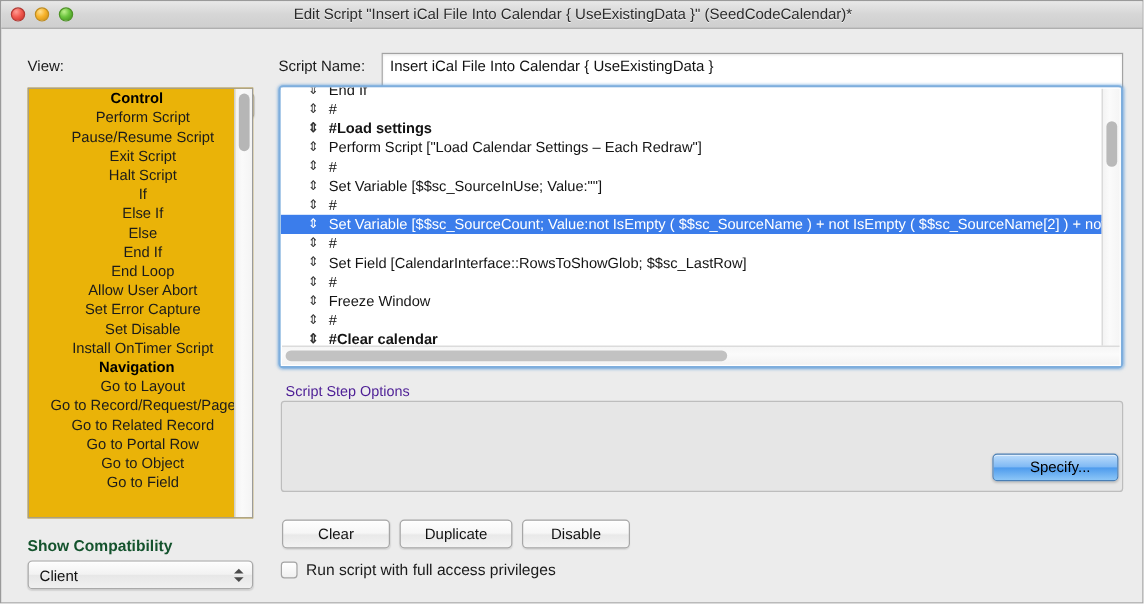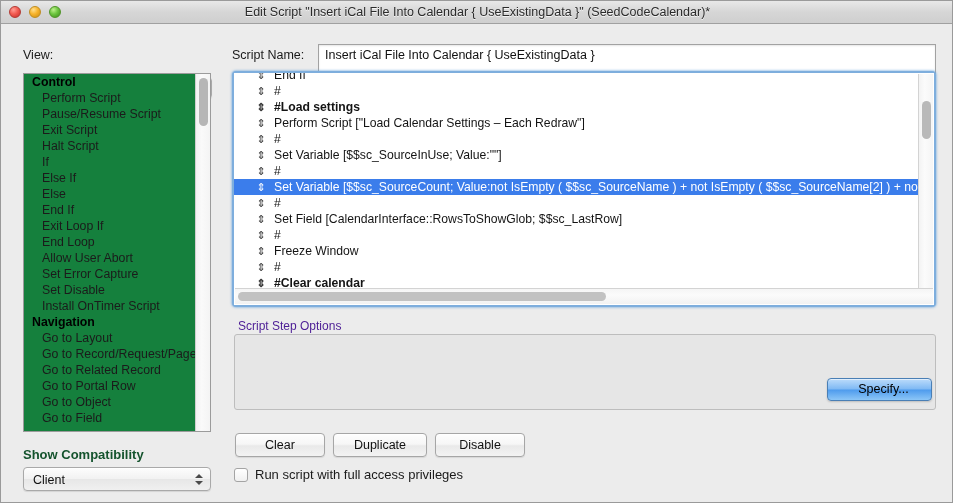--- a/index.html
+++ b/index.html
@@ -110,24 +110,25 @@
   .arrow-dn { border-top: 4px solid #4a4a4a; }
 
   #view-popup { left: 66px; top: 28px; width: 145px; height: 22px; margin-top: 48px; }
   #compat-popup { left: 22px; top: 466px; width: 188px; height: 24px; }
   #compat-popup .popup-text { line-height: 24px; }
 
   .steps-list {
     position: absolute;
     left: 22px; top: 72px;
     width: 188px; height: 359px;
-    background: #15803d;
+    background: #eab308;
     border: 1px solid #9b9b9b;
     box-sizing: border-box;
     overflow: hidden;
+    text-align: center;
   }
   .steps-inner {
     position: absolute;
     left: 0; top: 0;
     width: 172px;
   }
   .cat {
     font-size: 12.3px;
     font-weight: bold;
     color: #000;
@@ -363,21 +364,20 @@
     <div class="steps-inner" id="steps-inner">
         <div class="cat">Control</div>
         <div class="step">Perform Script</div>
         <div class="step">Pause/Resume Script</div>
         <div class="step">Exit Script</div>
         <div class="step">Halt Script</div>
         <div class="step">If</div>
         <div class="step">Else If</div>
         <div class="step">Else</div>
         <div class="step">End If</div>
-        <div class="step">Exit Loop If</div>
         <div class="step">End Loop</div>
         <div class="step">Allow User Abort</div>
         <div class="step">Set Error Capture</div>
         <div class="step">Set Disable</div>
         <div class="step">Install OnTimer Script</div>
         <div class="cat">Navigation</div>
         <div class="step">Go to Layout</div>
         <div class="step">Go to Record/Request/Page</div>
         <div class="step">Go to Related Record</div>
         <div class="step">Go to Portal Row</div>

